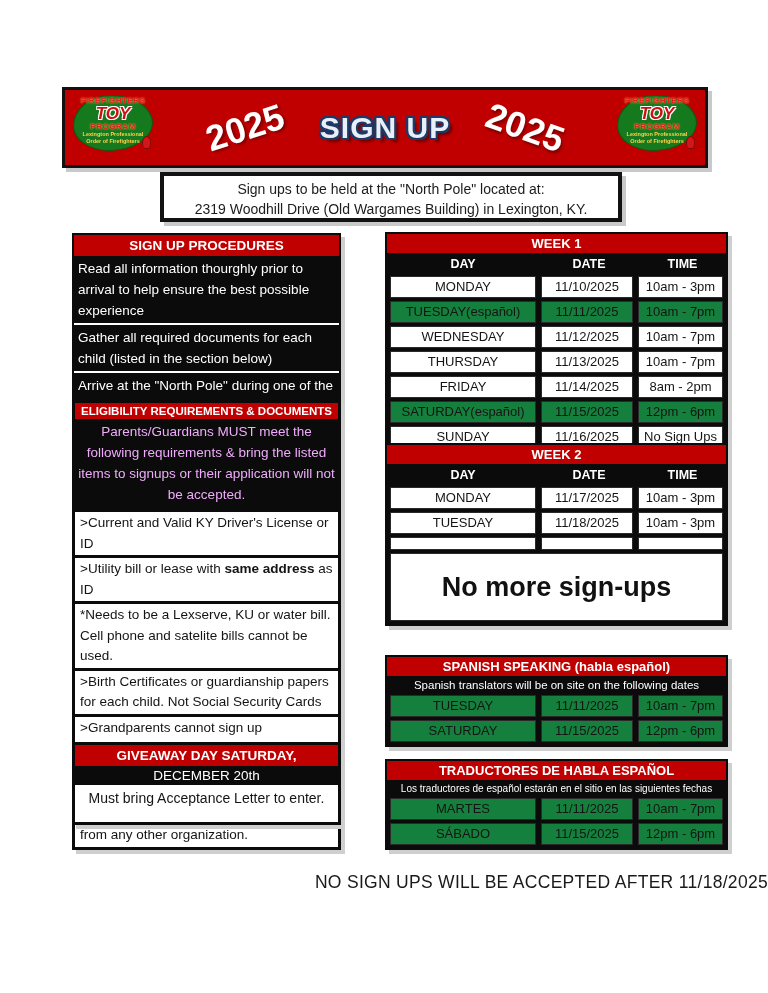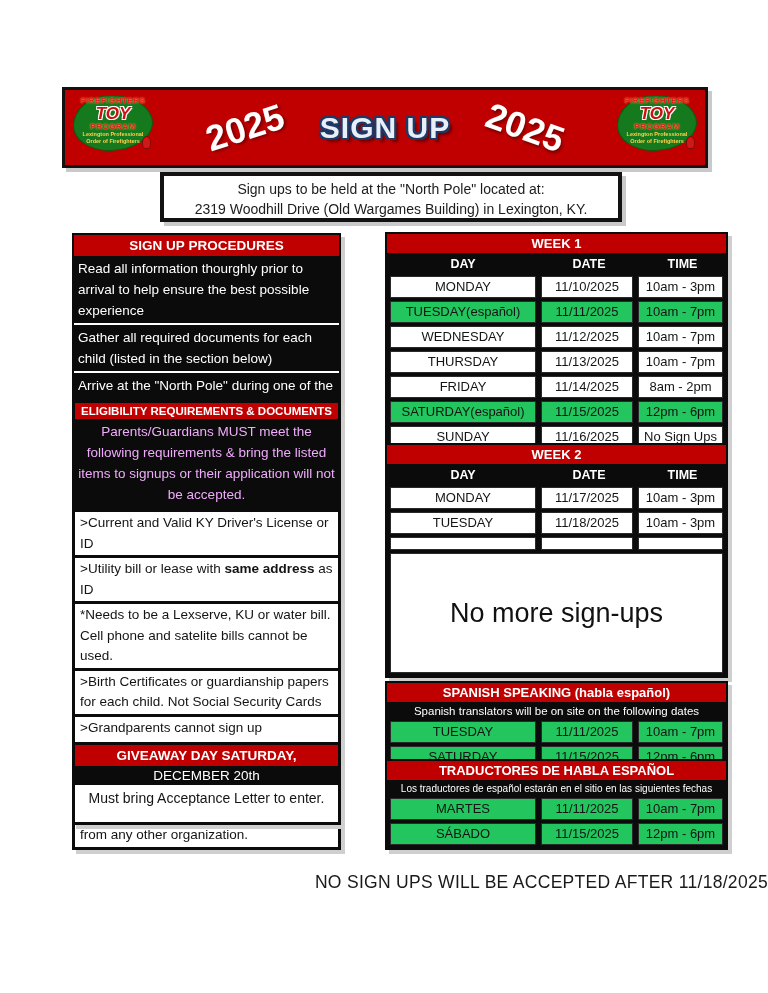--- a/index.html
+++ b/index.html
@@ -98,34 +98,34 @@
   .thead { display: flex; gap: 7px; padding: 0 3px; margin: 1px 0 2px; }
   .th { color: #fff; font-weight: bold; font-size: 12.5px; text-align: center; padding: 3px 0; }
   .row { display: flex; gap: 5px; padding: 0 3px; margin-bottom: 3px; }
   .cell {
     background: #fff; color: #141414; font-size: 13px; text-align: center;
     line-height: 16px; padding: 2px 0; border: 1px solid #2a2a2a;
   }
   .c-day  { flex: 0 0 146px; }
   .c-date { flex: 0 0 92px; }
   .c-time { flex: 1 1 auto; }
-  .row.hl .cell { background: #22c55e; }
+  .row.hl .cell { background: #15803d; }
   .row.empty .cell { padding: 0; height: 13px; }
   .notice-cell {
-    background: #fff; margin: 1px 3px 3px; height: 120px;
+    background: #fff; margin: 1px 3px 3px; height: 68px;
     display: flex; align-items: center; justify-content: center;
-    font-size: 27px; font-weight: normal; color: #111; border: 1px solid #2a2a2a;
+    font-size: 27px; font-weight: bold; color: #111; border: 1px solid #2a2a2a;
   }
   .sub-bar { color: #fff; text-align: center; background: #0b0b0b; }
   .sub-en { font-size: 11.5px; padding: 3px 0 4px; }
   .sub-es { font-size: 10px; padding: 3px 0 4px; }
 
   .week1 { top: 232px; }
   .week2 { top: 443px; }
-  .spanish { top: 681px; }
+  .spanish { top: 655px; }
   .traductores { top: 759px; }
 
   
   .footer {
     position: absolute; left: 0; top: 872px; width: 768px; text-align: right;
     font-size: 17.5px; color: #1a1a1a; letter-spacing: .3px;
   }
 </style>
 </head>
 <body>

